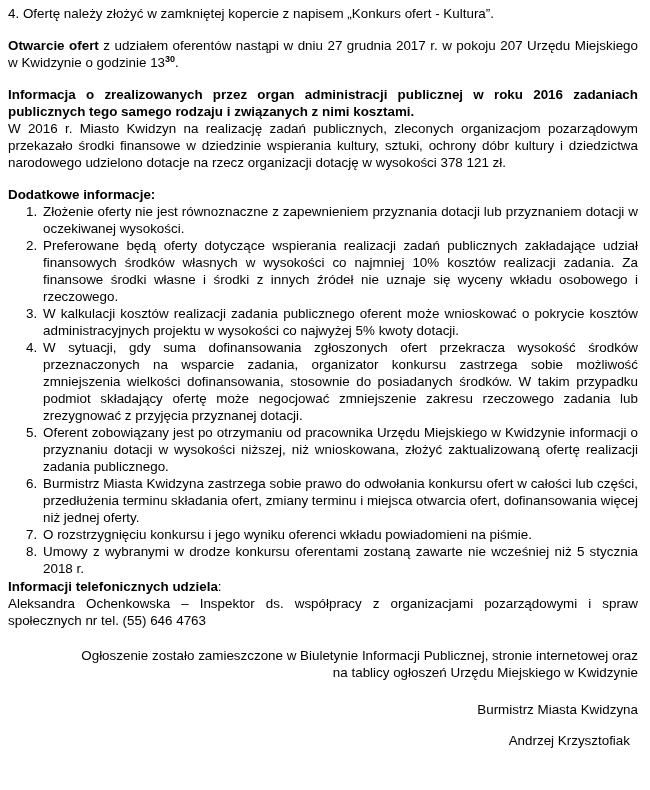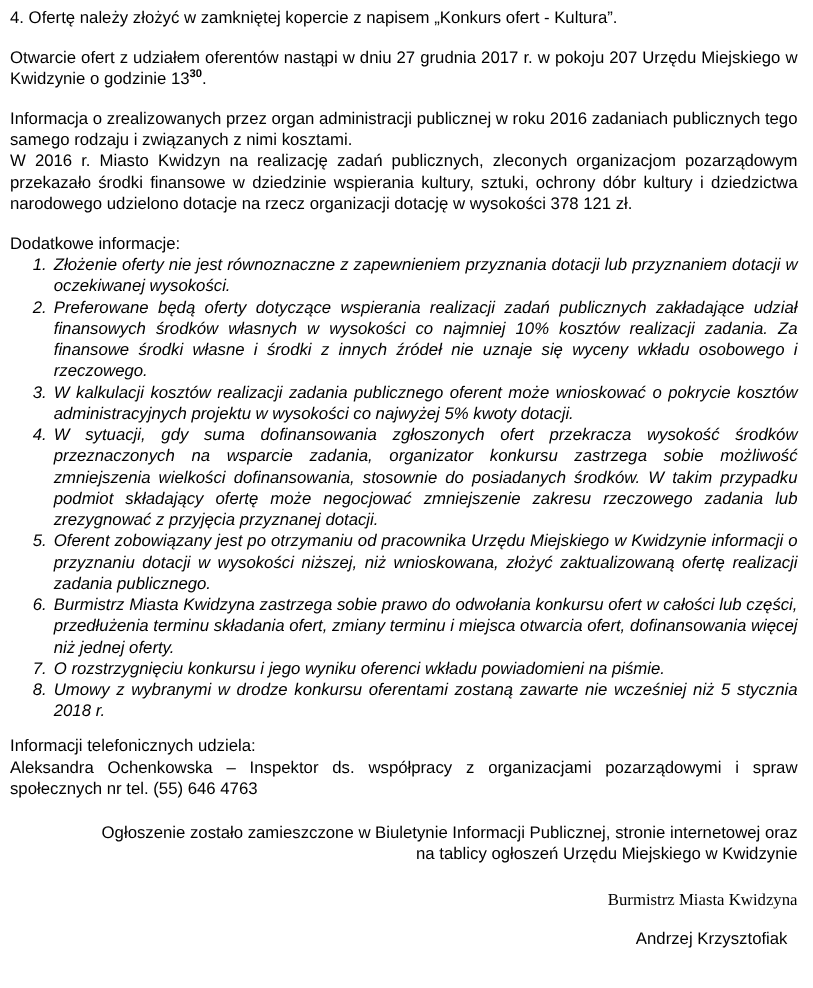--- a/index.html
+++ b/index.html
@@ -18,44 +18,42 @@
   }
   .page {
     box-sizing: border-box;
     width: 650px;
     height: 564px;
     padding: 5px 12px 0 8px;
   }
   p { margin: 0 0 15px 0; }
   .justify { text-align: justify; }
   .nospace { margin-bottom: 0; }
-  b, .bold { font-weight: normal; }
+  b, .bold { font-weight: bold; }
   sup {
     font-size: 9px;
     line-height: 0;
     vertical-align: super;
     font-weight: bold;
   }
   ol.info-list {
-    margin: 0 0 11px 0;
+    margin: 0 0 1px 0;
     padding: 0 0 0 33px;
     list-style: decimal;
-    font-style: italic;
   }
   ol.info-list li {
     text-align: justify;
     padding-left: 2px;
   }
   .center { text-align: right; }
   .note-block { margin: 18px 0 0 0; }
   .sig-block { margin-top: 20px; }
   .sig-title {
     text-align: right;
     margin: 0;
-    font-family: Liberation Serif, serif;
   }
   .sig-name {
     text-align: right;
     margin: 14px 8px 0 0;
   }
 </style>
 </head>
 <body>
 
 <div class="page">

